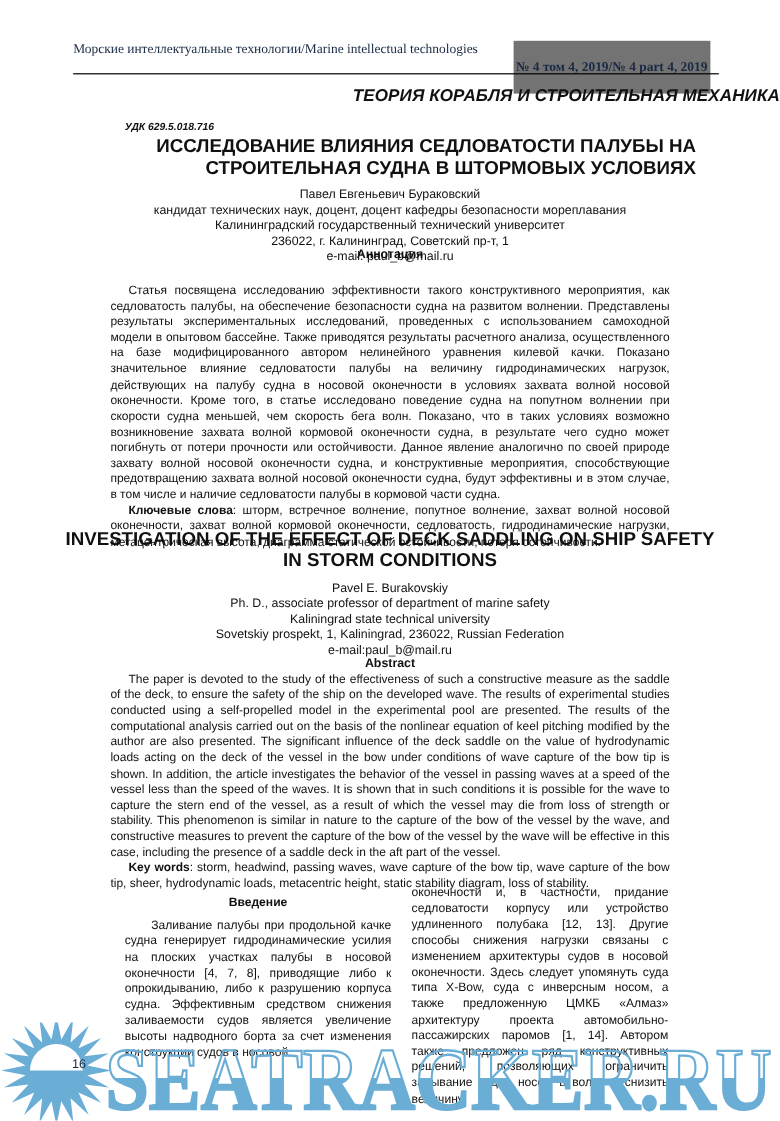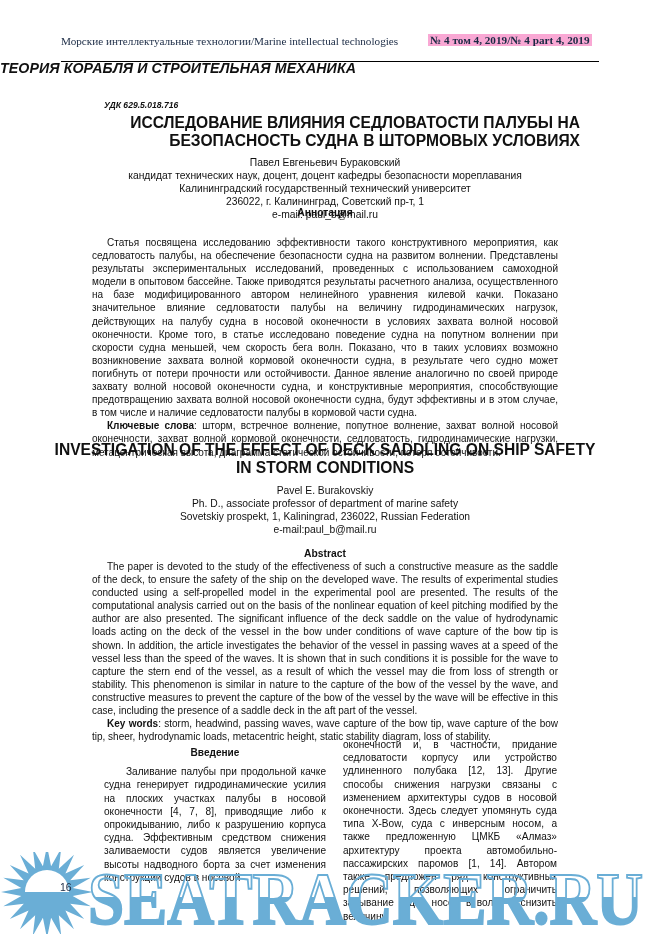--- a/index.html
+++ b/index.html
@@ -1,21 +1,21 @@
 <!DOCTYPE html>
 <html><head>
 <meta charset="utf-8">
 <style>
   html, body { margin:0; padding:0; background:#fff; }
   body { width:650px; height:934px; position:relative; overflow:hidden; color:#111; font-family:"Liberation Sans", sans-serif; }
   .header { position:absolute; left:61px; top:35px; width:540px; font-family:"Liberation Serif", serif; font-size:11.2px; color:#1a2a44; }
   .header .journal { display:inline-block; }
-  .header .issue { position:absolute; left:367px; top:-1px; background:#f9a8d4; font-weight:bold; padding:0 2px; color:#1a2a44; }
+  .header .issue { position:absolute; left:367px; top:-1px; background:#737373; font-weight:bold; padding:16px 2px; color:#1a2a44; }
   .header-rule { position:absolute; left:61px; top:61px; width:538px; height:1px; background:#000; }
-  .section-title { position:absolute; left:0; width:650px; top:60px; text-align:left; font-weight:bold; font-style:italic; font-size:14.2px; letter-spacing:0.1px; }
+  .section-title { position:absolute; left:0; width:650px; top:72px; text-align:right; font-weight:bold; font-style:italic; font-size:14.2px; letter-spacing:0.1px; }
   .udk { position:absolute; left:104px; top:100px; font-weight:bold; font-style:italic; font-size:8.6px; }
   .title-ru { position:absolute; left:70px; width:510px; top:114px; text-align:right; font-weight:bold; font-size:15.6px; line-height:18px; }
   .center-block { position:absolute; left:60px; width:530px; text-align:center; font-size:10.3px; line-height:13px; }
   .center-block .name { font-weight:normal; }
   .heading { position:absolute; left:0; width:650px; text-align:center; font-weight:bold; font-size:10.3px; }
   .para { position:absolute; font-size:10px; line-height:13.1px; text-align:justify; }
   .para .indent { display:inline-block; width:15px; }
   .kw { font-weight:bold; }
   .title-en { position:absolute; left:40px; width:570px; top:441px; text-align:center; font-weight:bold; font-size:15.6px; line-height:18px; }
   .col { position:absolute; font-size:10.1px; line-height:13.2px; text-align:justify; }
@@ -30,21 +30,21 @@
   <span class="journal">Морские интеллектуальные технологии/Marine intellectual technologies</span>
   <span class="issue">№ 4 том 4, 2019/№ 4 part 4, 2019</span>
 </div>
 <div class="header-rule"></div>
 
 <div class="section-title">ТЕОРИЯ КОРАБЛЯ И СТРОИТЕЛЬНАЯ МЕХАНИКА</div>
 <div class="udk">УДК 629.5.018.716</div>
 
 <div class="title-ru">
   <div>ИССЛЕДОВАНИЕ ВЛИЯНИЯ СЕДЛОВАТОСТИ ПАЛУБЫ НА</div>
-  <div>БЕЗОПАСНОСТЬ СУДНА В ШТОРМОВЫХ УСЛОВИЯХ</div>
+  <div>СТРОИТЕЛЬНАЯ СУДНА В ШТОРМОВЫХ УСЛОВИЯХ</div>
 </div>
 
 <div class="center-block" style="top:156px;">
   <div class="name">Павел Евгеньевич Бураковский</div>
   <div>кандидат технических наук, доцент, доцент кафедры безопасности мореплавания</div>
   <div>Калининградский государственный технический университет</div>
   <div>236022, г. Калининград, Советский пр-т, 1</div>
   <div>e-mail: paul_b@mail.ru</div>
 </div>
 
@@ -56,20 +56,21 @@
 </div>
 
 <div class="title-en">
   <div>INVESTIGATION OF THE EFFECT OF DECK SADDLING ON SHIP SAFETY</div>
   <div>IN STORM CONDITIONS</div>
 </div>
 
 <div class="center-block" style="top:484px;">
   <div class="name">Pavel E. Burakovskiy</div>
   <div>Ph. D., associate professor of department of marine safety</div>
+  <div>Kaliningrad state technical university</div>
   <div>Sovetskiy prospekt, 1, Kaliningrad, 236022, Russian Federation</div>
   <div>e-mail:paul_b@mail.ru</div>
 </div>
 
 <div class="heading" style="top:548px;">Abstract</div>
 
 <div class="para" style="left:92px; width:466px; top:560px;">
   <span class="indent"></span><span>The paper is devoted to the study of the effectiveness of such a constructive measure as the saddle of the deck, to ensure the safety of the ship on the developed wave. The results of experimental studies conducted using a self-propelled model in the experimental pool are presented. The results of the computational analysis carried out on the basis of the nonlinear equation of keel pitching modified by the author are also presented. The significant influence of the deck saddle on the value of hydrodynamic loads acting on the deck of the vessel in the bow under conditions of wave capture of the bow tip is shown. In addition, the article investigates the behavior of the vessel in passing waves at a speed of the vessel less than the speed of the waves. It is shown that in such conditions it is possible for the wave to capture the stern end of the vessel, as a result of which the vessel may die from loss of strength or stability. This phenomenon is similar in nature to the capture of the bow of the vessel by the wave, and constructive measures to prevent the capture of the bow of the vessel by the wave will be effective in this case, including the presence of a saddle deck in the aft part of the vessel.</span><br>
   <span class="indent"></span><span class="kw">Key words</span><span>: storm, headwind, passing waves, wave capture of the bow tip, wave capture of the bow tip, sheer, hydrodynamic loads, metacentric height, static stability diagram, loss of stability.</span>
 </div>

